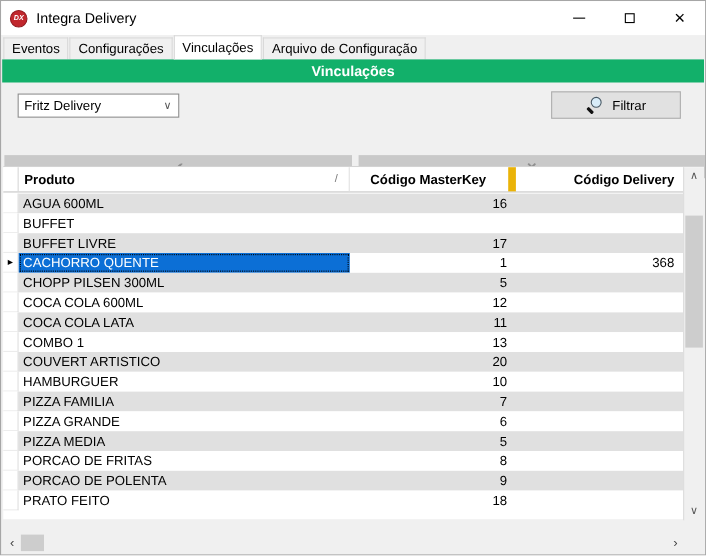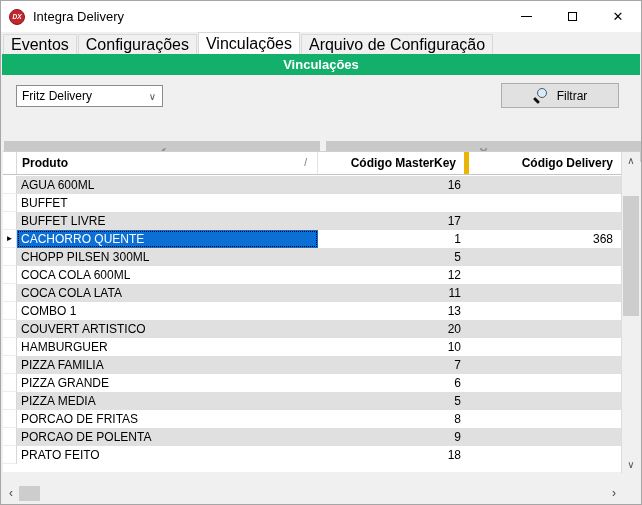--- a/index.html
+++ b/index.html
@@ -16,21 +16,21 @@
   .title-text { margin-left:8px; font-size:13px; color:#000; }
   .win-controls { position:absolute; right:0; top:0; height:31px; display:flex; }
   .win-btn { width:46px; height:31px; display:flex; align-items:center; justify-content:center;
              color:#000; font-size:13px; }
   .min-glyph { width:11px; height:1px; background:#000; }
   .max-glyph { width:9px; height:9px; border:1px solid #000; }
 
   
   .tabbar { position:absolute; top:31px; left:0; right:0; height:22px; background:#f0f0f0;
             display:flex; align-items:flex-end; padding-left:2px; }
-  .tab { height:20px; line-height:19px; padding:0 7px; font-size:16px; color:#000;
+  .tab { height:20px; line-height:19px; padding:0 7px; font-size:12px; color:#000;
          background:#f0f0f0; border:1px solid #d9d9d9; border-bottom:none; margin-right:1px; }
   .tab.active { background:#fff; height:22px; line-height:21px; position:relative; z-index:2; }
 
   
   .banner { position:absolute; top:53px; left:1px; right:1px; height:21px; background:#12b06a;
             color:#fff; font-weight:bold; font-size:13px; display:flex; align-items:center;
             justify-content:center; }
 
   
   .combo { position:absolute; left:15px; top:84px; width:147px; height:22px; background:#fff;
@@ -55,22 +55,22 @@
   
   .grid { position:absolute; left:2px; top:150px; width:637px; height:321px; background:#fff;
           border-top:1px solid #cfcfcf; }
   .grid-header { display:flex; height:23px; border-bottom:1px solid #c5c5c5; background:#fff;
                  font-size:12px; font-weight:bold; color:#000; }
   .h-gutter { width:14px; border-right:1px solid #d8d8d8; }
   .h-prod { width:301px; padding-left:5px; line-height:22px; position:relative;
             border-right:1px solid #e2e2e2; }
   .sort-glyph { position:absolute; right:10px; top:0; line-height:22px; font-weight:normal;
                 font-size:10px; color:#777; }
-  .h-mk { width:151px; text-align:right; padding-right:8px; line-height:22px;
-          border-right:5px solid #eab308; }
+  .h-mk { width:151px; text-align:right; padding-right:20px; line-height:22px;
+          border-right:7px solid #eab308; }
   .h-dl { width:152px; text-align:right; padding-right:8px; line-height:22px; }
 
   .grid-body { position:absolute; top:24px; left:0; width:618px; }
   .row { display:flex; height:18px; font-size:12px; color:#000; }
   .gutter { width:14px; border-right:1px solid #d8d8d8; border-bottom:1px solid #ececec;
             background:#fff; text-align:center; line-height:17px; font-size:8px; color:#000; }
   .cells { display:flex; width:604px; background:#fff; }
   .cells.stripe { background:#e0e0e0; }
   .c-prod { width:301px; padding-left:4px; line-height:18px; overflow:hidden; white-space:nowrap; }
   .c-mk { width:151px; text-align:right; padding-right:8px; line-height:18px; }

